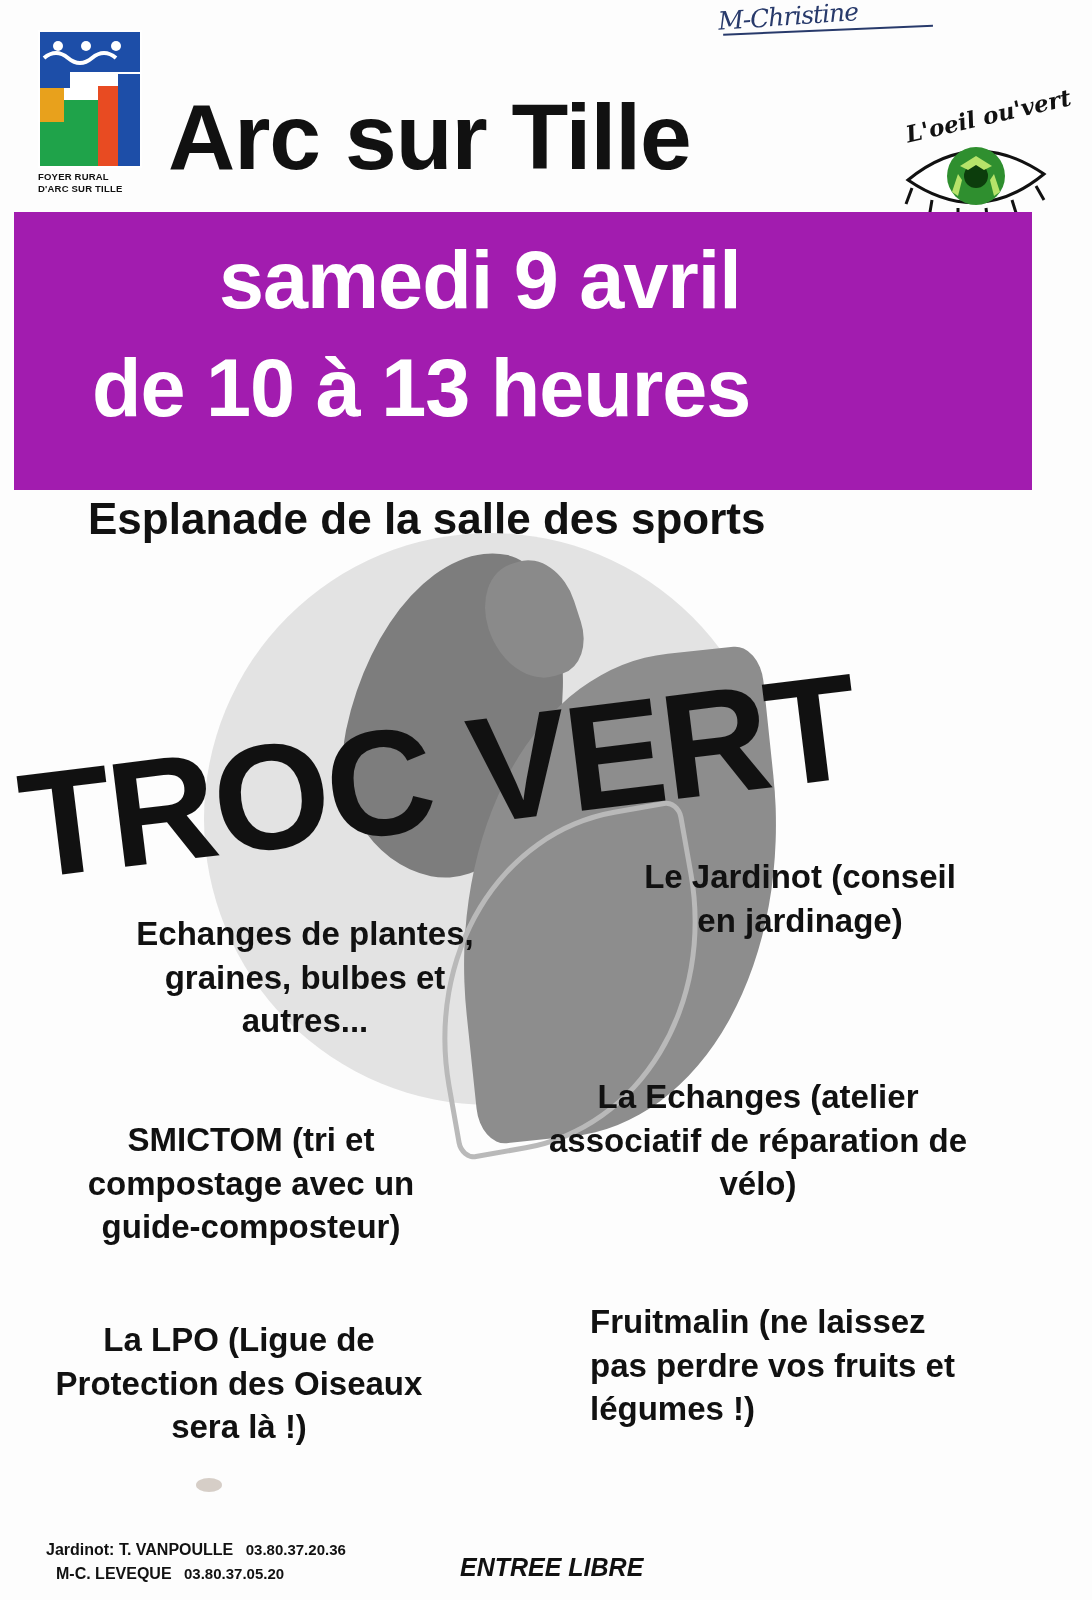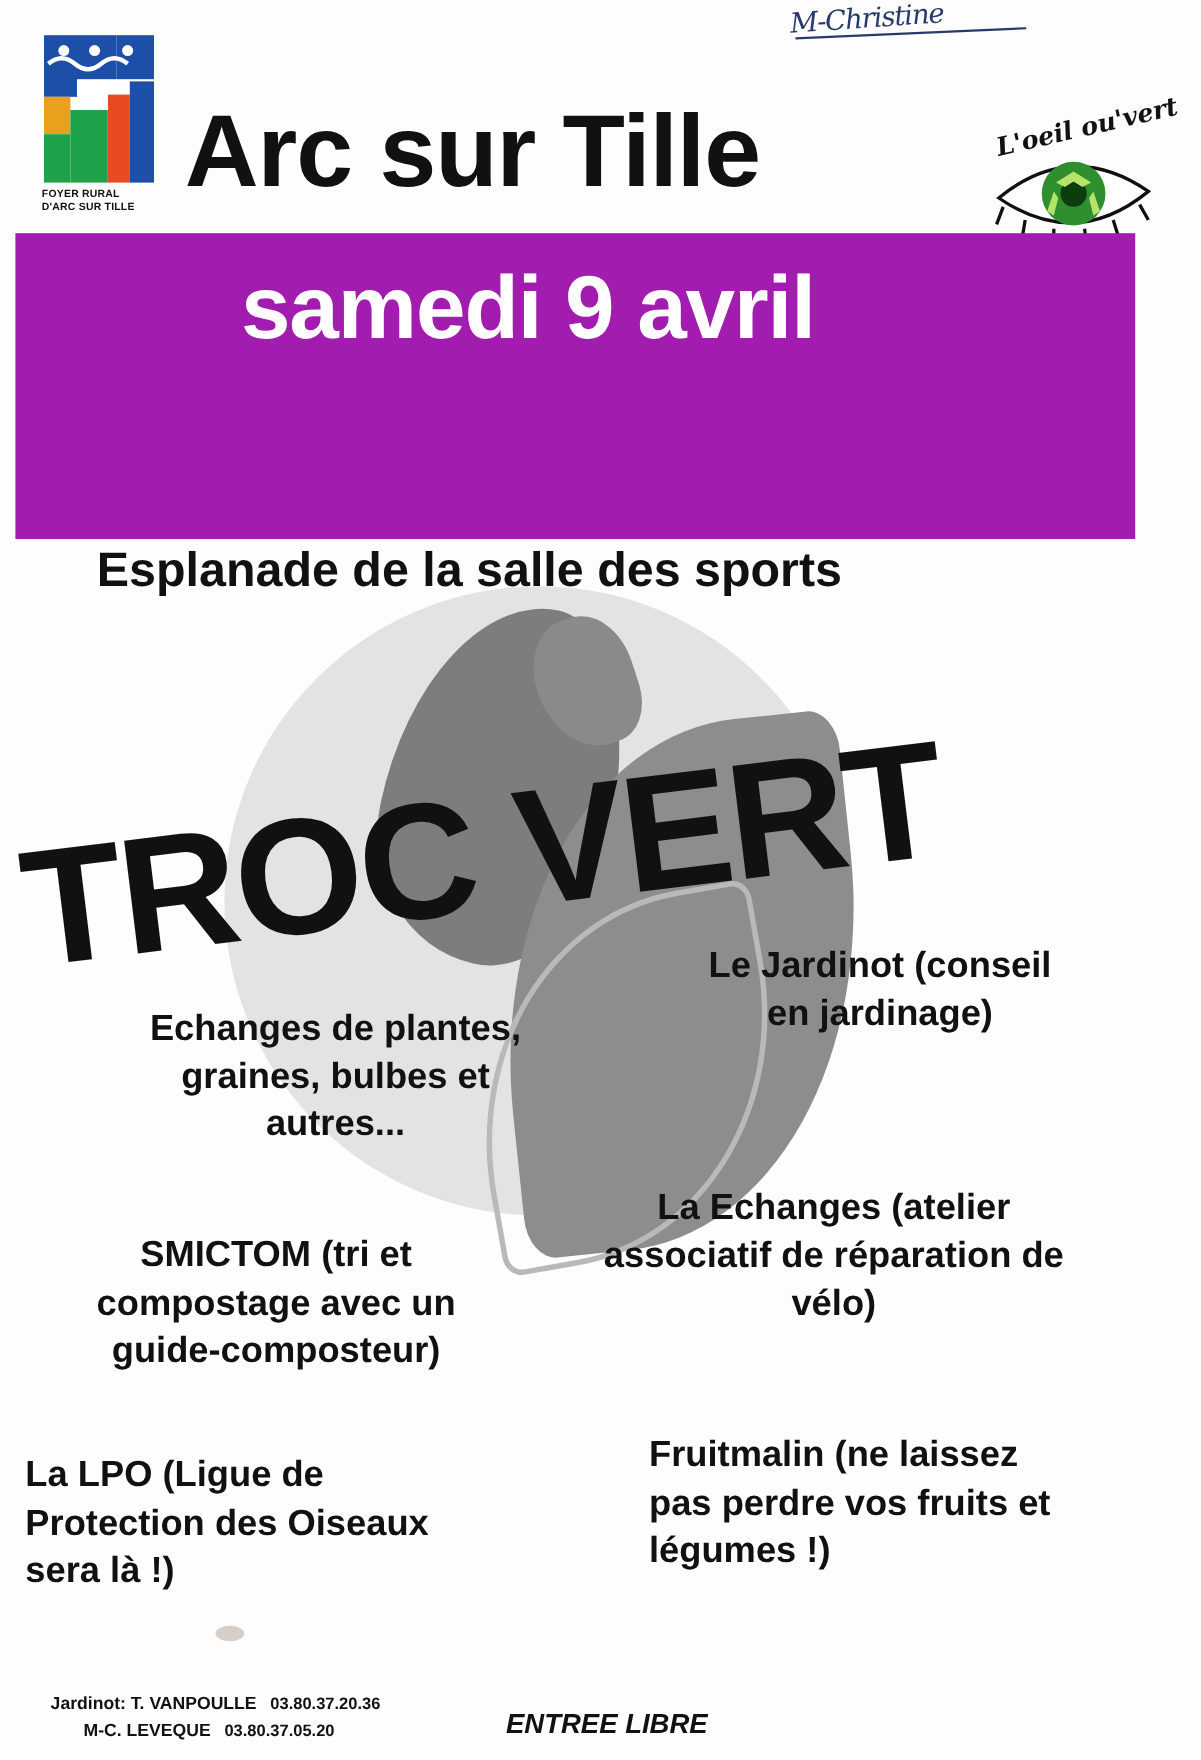--- a/index.html
+++ b/index.html
@@ -204,21 +204,21 @@
     position: absolute;
     font-weight: bold;
     color: #111;
     font-size: 33px;
     line-height: 1.32;
   }
   .t-echanges { left: 110px; top: 912px; width: 390px; text-align: center; }
   .t-jardinot { left: 640px; top: 855px; width: 320px; text-align: center; }
   .t-smictom  { left: 36px;  top: 1118px; width: 430px; text-align: center; }
   .t-rustine  { left: 548px; top: 1075px; width: 420px; text-align: center; }
-  .t-lpo      { left: 23px;  top: 1318px; width: 390px; }
+  .t-lpo      { left: 44px;  top: 1318px; width: 390px; text-align: center; }
   .t-fruit    { left: 590px; top: 1300px; width: 390px; text-align: left; }
 
   
   .contacts {
     position: absolute;
     left: 46px;
     top: 1538px;
     font-size: 16px;
     font-weight: bold;
     color: #111;
@@ -287,20 +287,21 @@
       <circle cx="78" cy="58" r="12" fill="#0c3d0c"></circle>
       <path d="M62 48 l16 -10 l16 10 l-8 4 l-8 -5 l-8 5 z" fill="#b6e36a"></path>
       <path d="M96 56 l6 18 l-6 4 l-4 -16 z" fill="#b6e36a"></path>
       <path d="M60 56 l-6 18 l6 4 l4 -16 z" fill="#b6e36a"></path>
       <path d="M14 70 l-6 16 M34 82 l-3 18 M60 90 l0 18 M88 90 l2 18 M114 82 l5 16 M138 68 l8 14" stroke="#111" stroke-width="3" fill="none"></path>
     </svg>
   </div>
 
   <div class="banner">
     <div class="banner-line banner-line-1">samedi 9 avril</div>
+    <div class="banner-line banner-line-2">de 10 à 13 heures</div>
   </div>
 
   <div class="subtitle">Esplanade de la salle des sports</div>
 
   <div class="circle"></div>
   <div class="blob"></div>
   <div class="blob2"></div>
   <div class="leaf-big"></div>
   <div class="leaf-outline"></div>
 
@@ -314,21 +315,21 @@
   <div class="txt t-fruit">Fruitmalin (ne laissez pas perdre vos fruits et légumes !)</div>
 
   <div class="smudge"></div>
 
   <div class="contacts">
     <div>
       <span>Jardinot:</span>
       <span>T. VANPOULLE</span>
       <span class="phone">03.80.37.20.36</span>
     </div>
-    <div style="margin-left:30px">
+    <div style="margin-left:10px">
       <span>M-C. LEVEQUE</span>
       <span class="phone">03.80.37.05.20</span>
     </div>
   </div>
 
   <div class="entree">ENTREE LIBRE</div>
 
 </div>
 
 </body></html>

